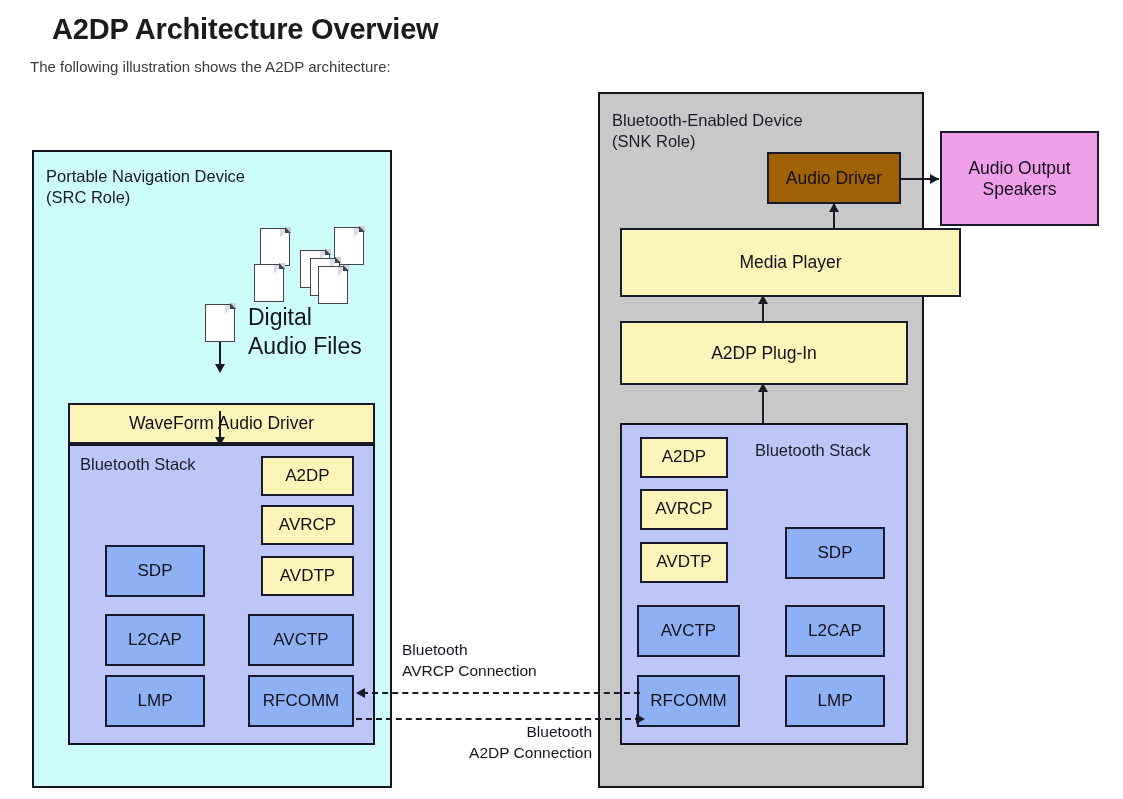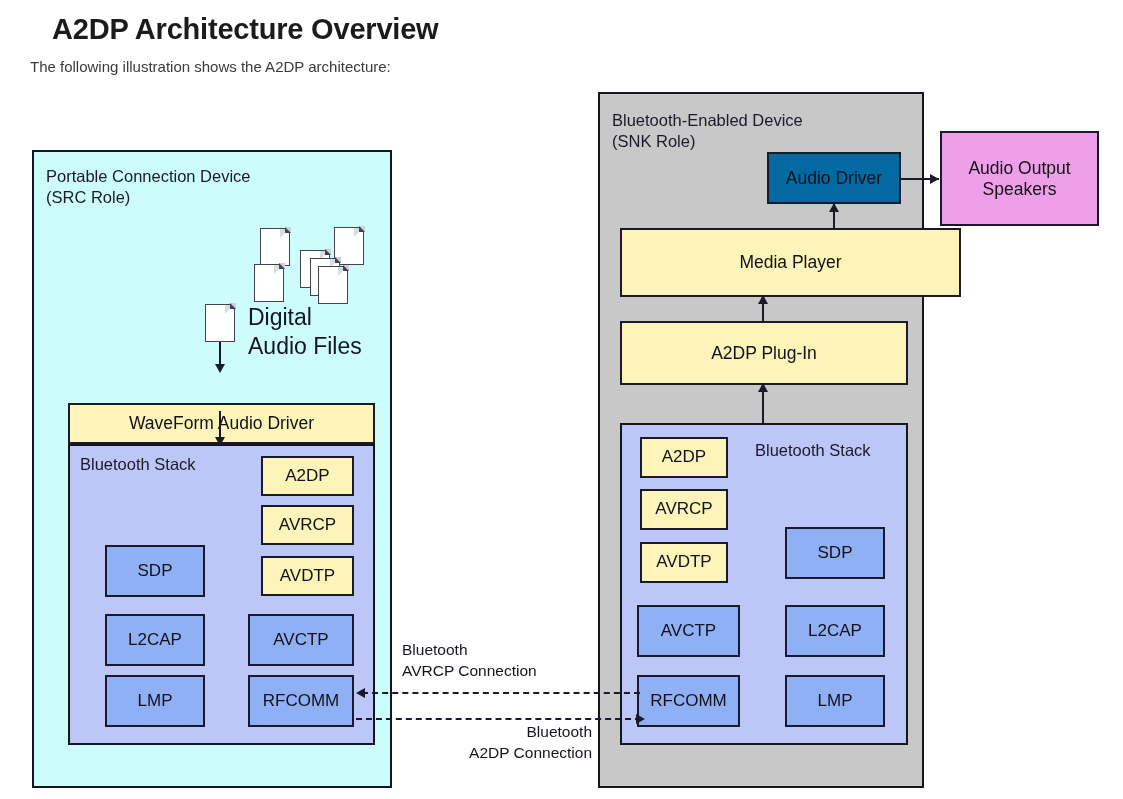--- a/index.html
+++ b/index.html
@@ -39,21 +39,21 @@
     border: 2px solid #15151f;
   }
   .panel-label {
     position: absolute;
     font-size: 16.5px; color: #1a1a28;
     white-space: pre-line; line-height: 1.3;
   }
   .yellow  { background: #fcf4b8; }
   .blue    { background: #8fb0f4; }
   .stackbg { background: #bcc6f7; }
-  .cyanbox { background: #0369a1; }
+  .cyanbox { background: #a16207; }
   .pinkbox { background: #ef9fe8; }
   .cyanpanel { background: #ccfdfa; }
   .graypanel { background: #c8c8c8; }
 
   .proto { font-size: 17px; }
   .bigbox { font-size: 17.5px; }
 
   
   .vline {
     position: absolute; width: 2px; background: #1a1a28;
@@ -113,21 +113,21 @@
 </style>
 </head>
 <body>
 
 <div id="page">
 
   <div id="doc-title">A2DP Architecture Overview</div>
   <div id="doc-subtitle">The following illustration shows the A2DP architecture:</div>
 
   <div class="panel cyanpanel" style="left:32px; top:150px; width:360px; height:638px;"></div>
-  <div class="panel-label" style="left:46px; top:166px; width:330px;">Portable Connection Device
+  <div class="panel-label" style="left:46px; top:166px; width:330px;">Portable Navigation Device
 (SRC Role)</div>
 
 
   <div class="doc" style="left:260px; top:228px; width:30px; height:38px;">
       <span style="position: absolute; right: 0px; top: 0px; width: 0px; height: 0px; border-style: solid; border-width: 0px 9px 9px 0px; border-color: transparent rgb(255, 255, 255) transparent transparent;"></span>
       <span style="position: absolute; right: 0px; top: 0px; width: 0px; height: 0px; border-style: solid; border-width: 9px 9px 0px 0px; border-color: rgb(216, 220, 228) transparent transparent; box-shadow: none;"></span>
     </div>
   <div class="doc" style="left:334px; top:227px; width:30px; height:38px;">
       <span style="position: absolute; right: 0px; top: 0px; width: 0px; height: 0px; border-style: solid; border-width: 0px 9px 9px 0px; border-color: transparent rgb(255, 255, 255) transparent transparent;"></span>
       <span style="position: absolute; right: 0px; top: 0px; width: 0px; height: 0px; border-style: solid; border-width: 9px 9px 0px 0px; border-color: rgb(216, 220, 228) transparent transparent; box-shadow: none;"></span>

